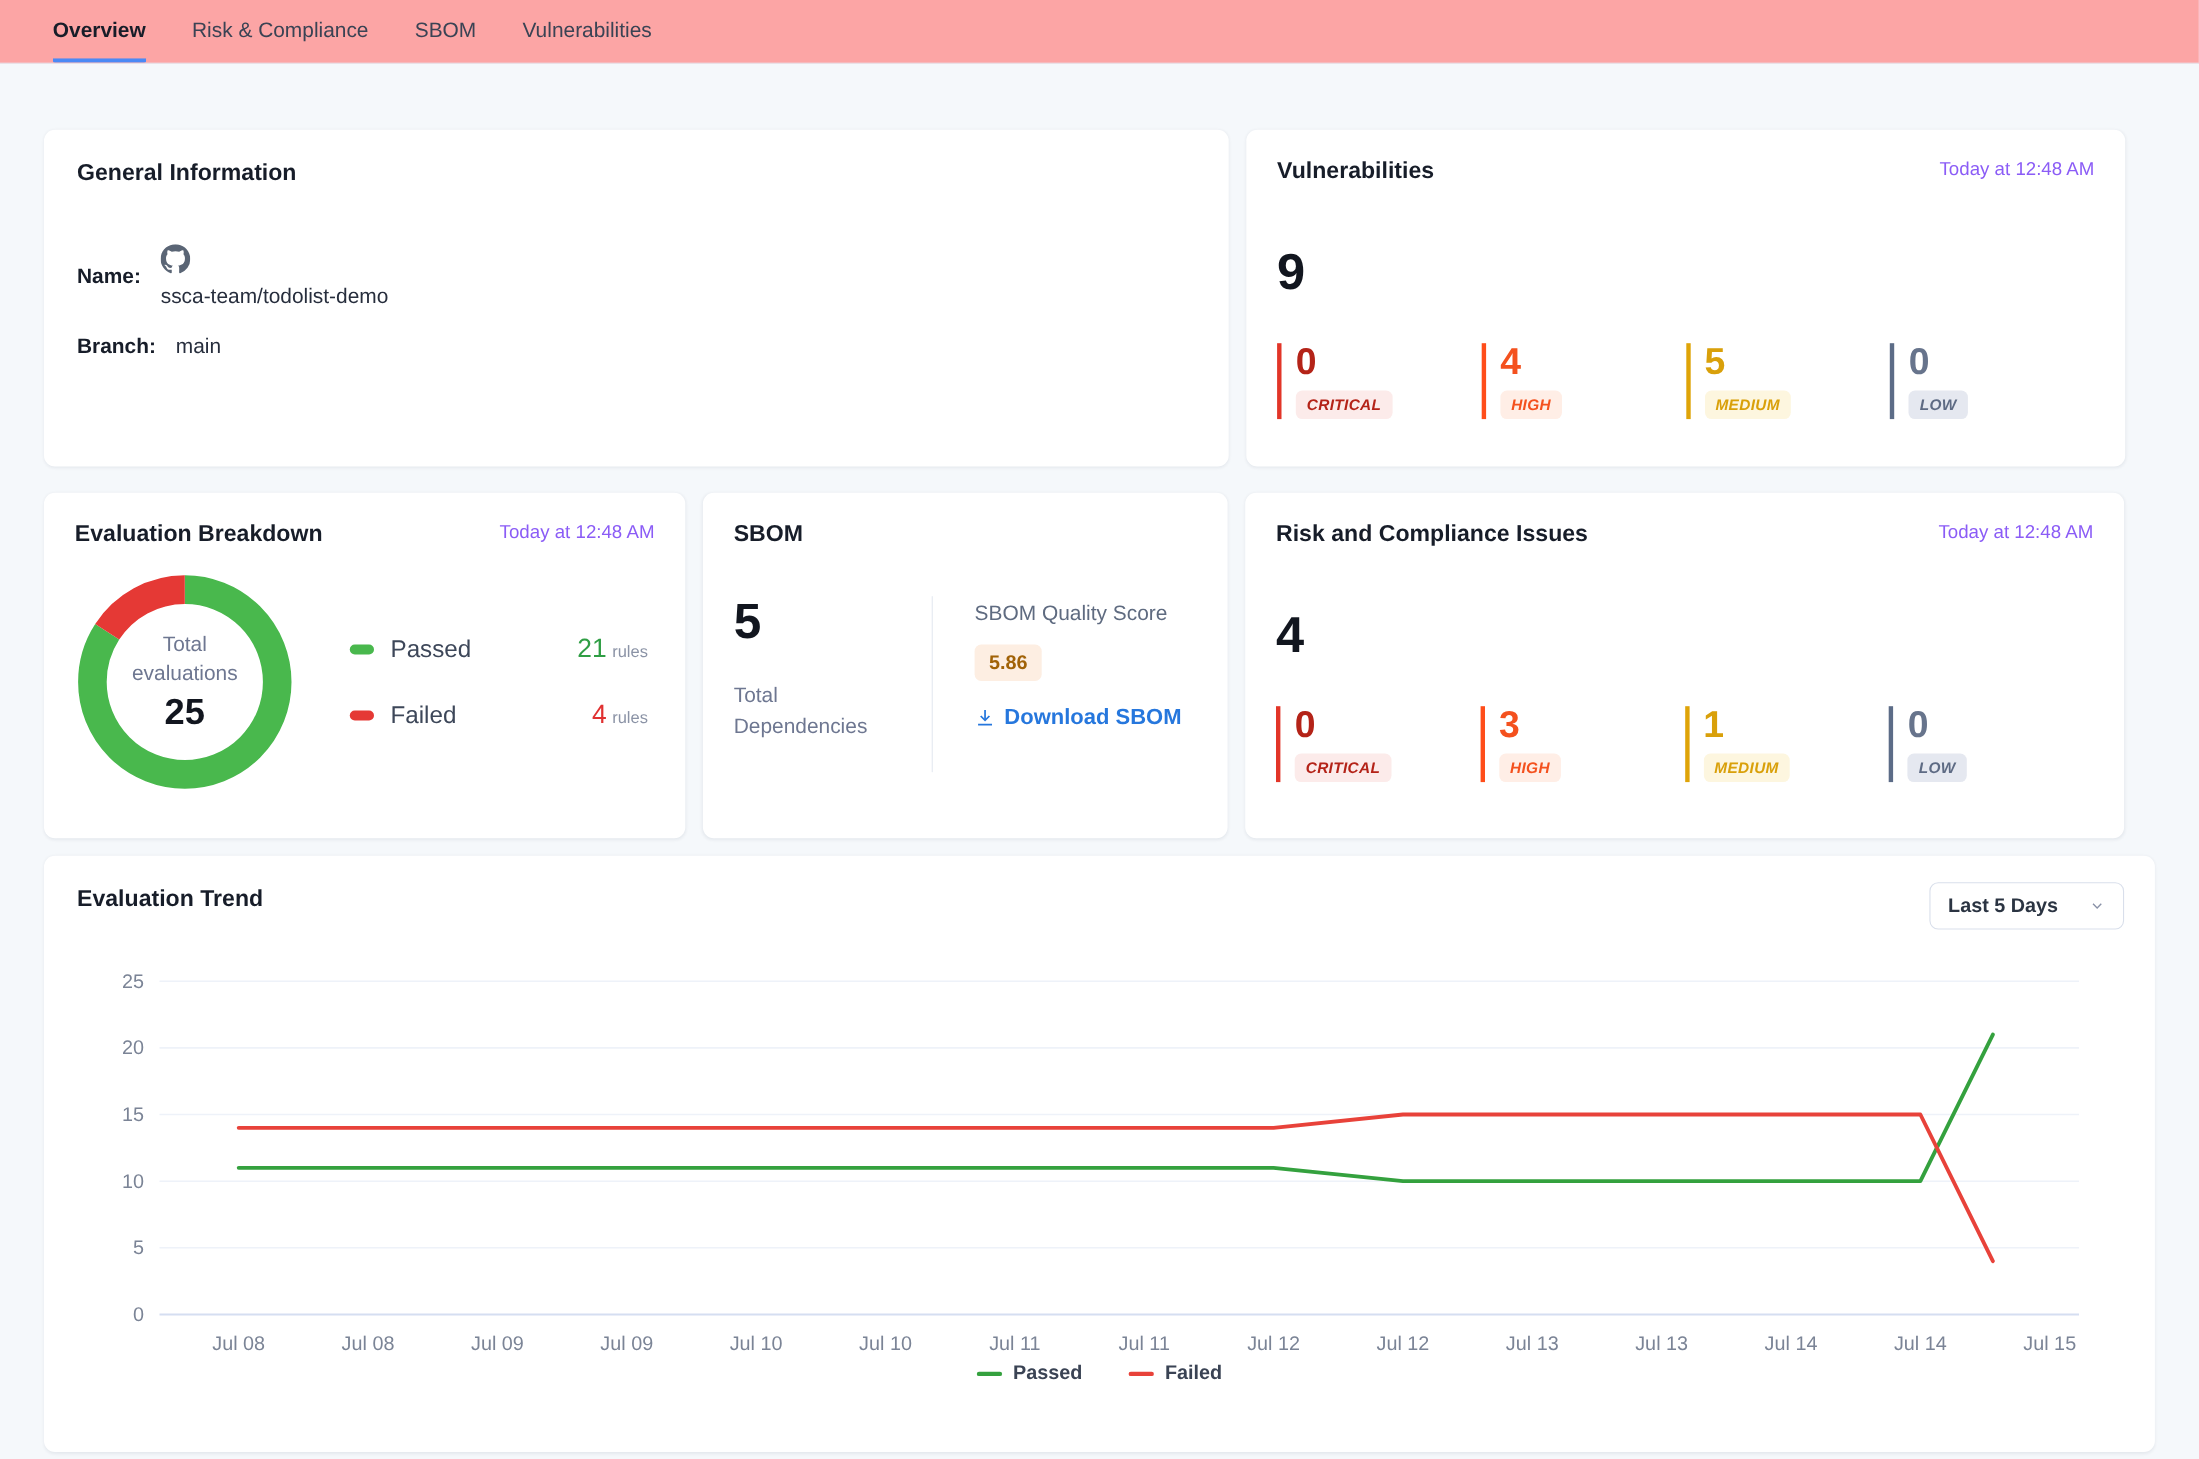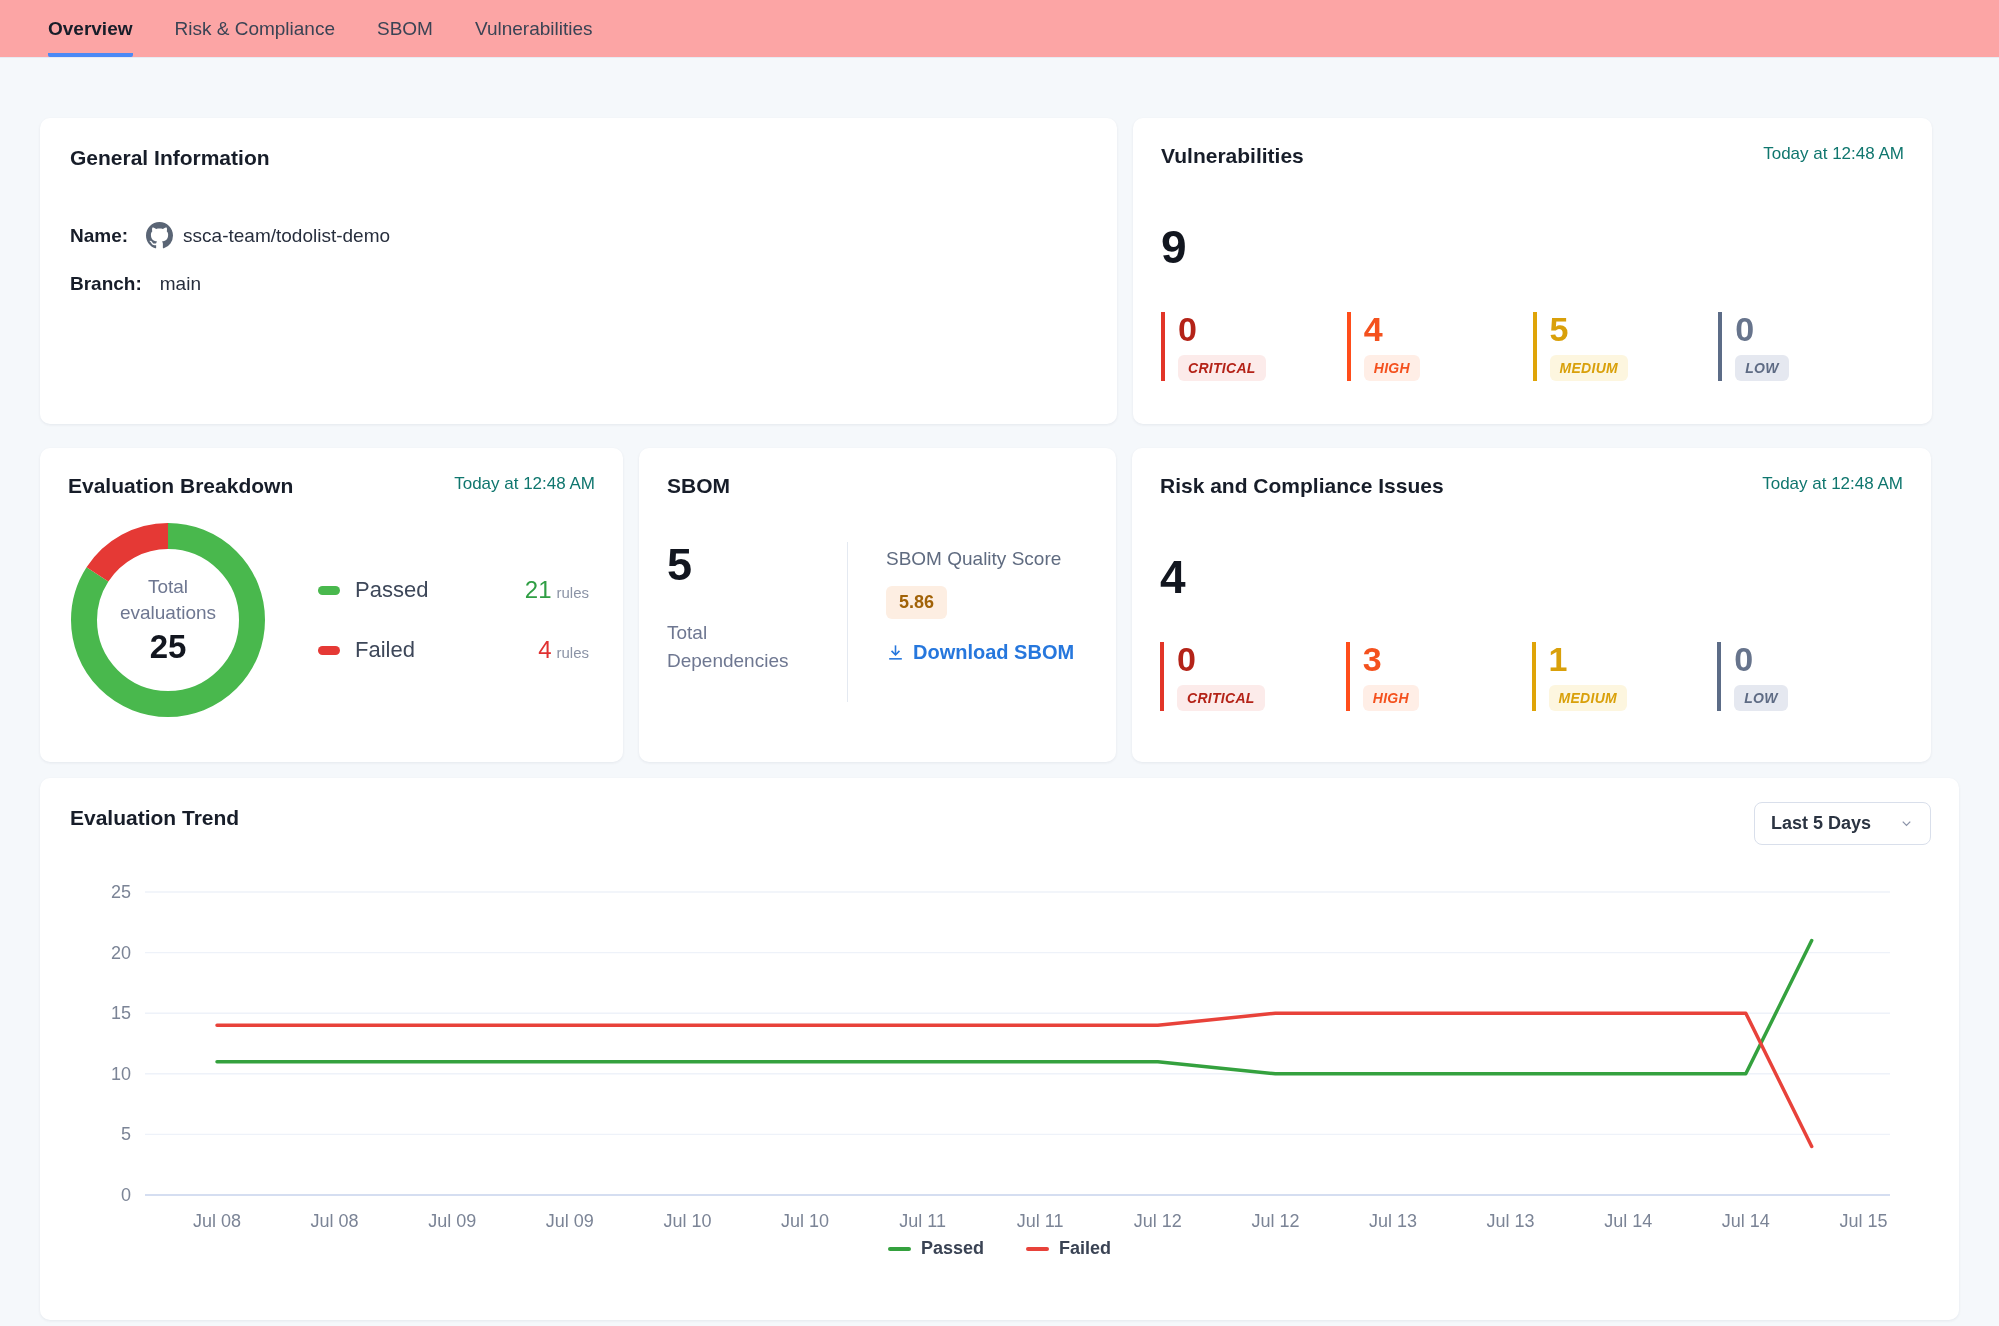--- a/index.html
+++ b/index.html
@@ -15,29 +15,29 @@
 
   
   .content { padding:60px 40px 0 40px; }
   .row1 { display:grid; grid-template-columns:1077px 799px; column-gap:16px; }
   .row2 { display:grid; grid-template-columns:583px 477px 799px; column-gap:16px; margin-top:24px; }
   .row3 { margin-top:16px; }
   .card { background:#fff; border-radius:10px; box-shadow:0 1px 3px rgba(20,30,55,0.07); }
 
   .card-head { display:flex; justify-content:space-between; align-items:flex-start; }
   .card-title { font-size:21px; font-weight:bold; color:#171d29; }
-  .timestamp { font-size:17px; color:#0f766e; }
+  .timestamp { font-size:17px; color:#8b5cf6; }
 
   
   .gi-card { height:306px; padding:28px 30px; }
   .gi-fields { margin-top:52px; display:grid; grid-template-columns:505px 1fr; }
   .gi-left .field-row { display:flex; align-items:center; }
   .field-label { font-size:19px; font-weight:bold; color:#171d29; margin-right:18px; }
   .field-value { font-size:19px; color:#272e3d; }
-  .repo { display:flex; align-items:center; gap:10px; }
+  .repo { display:flex; gap:10px;flex-direction:column; }
   .gh-icon { width:27px; height:27px; fill:#5a6575; }
   .branch-row { margin-top:24px; }
   .eval-row { display:flex; align-items:center; gap:10px; }
   .cal-icon { width:21px; height:21px; stroke:#959eb5; fill:none; stroke-width:1.8; }
   .muted-value { font-size:19px; color:#6f7890; }
 
   
   .stat-card { height:306px; padding:26px 28px 20px 28px; display:flex; flex-direction:column; }
   .stat-card.tall { height:314px; }
   .big-num { font-size:46px; font-weight:800; color:#12161f; margin-top:56px; line-height:1; }

